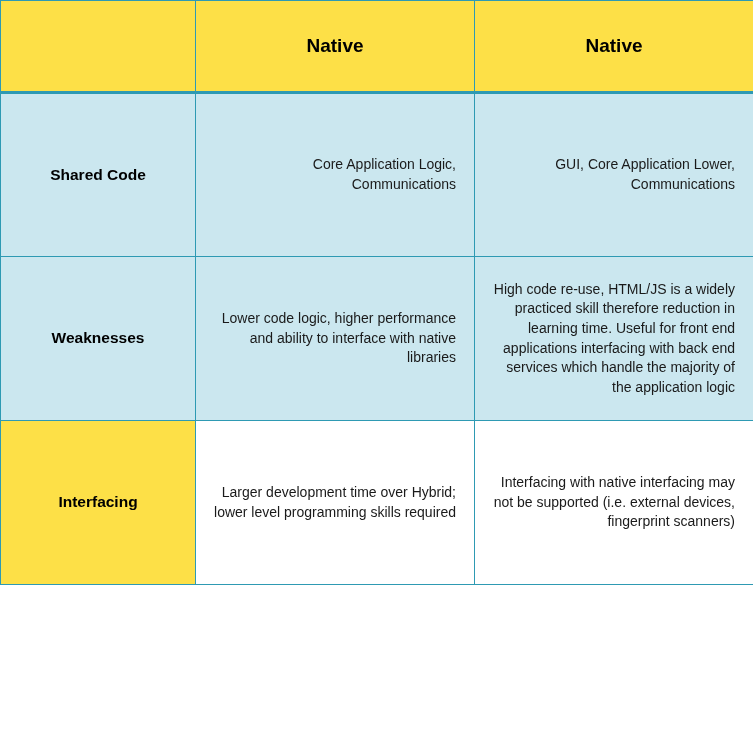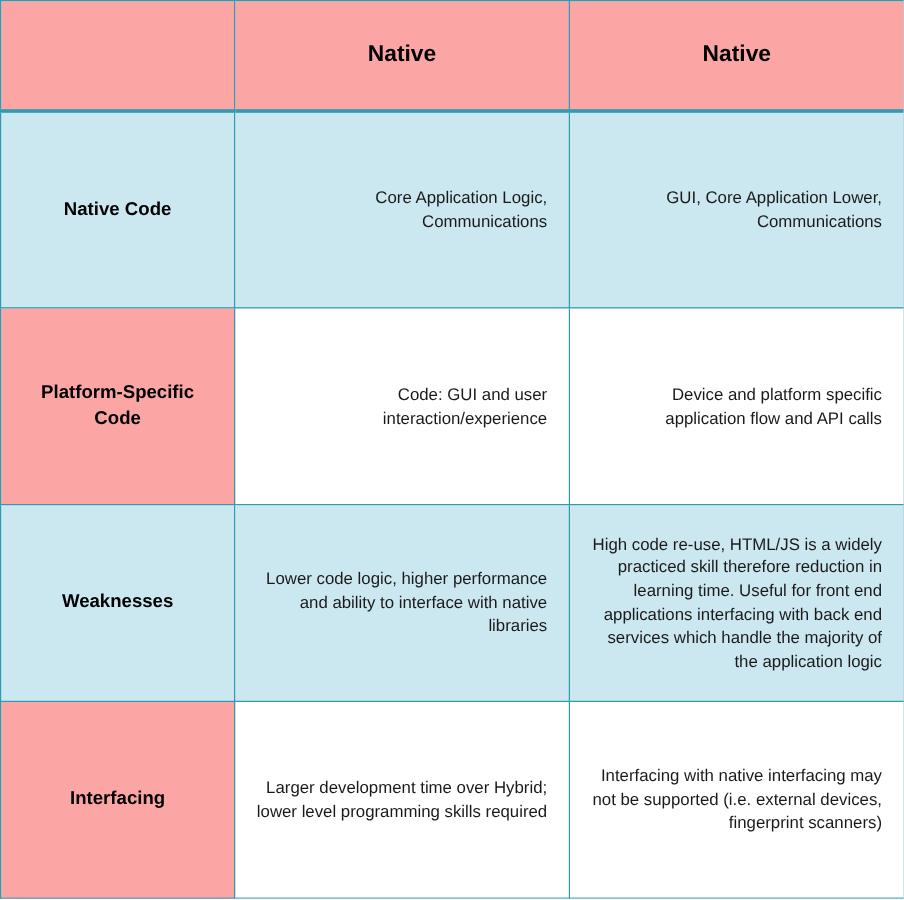--- a/index.html
+++ b/index.html
@@ -15,21 +15,21 @@
     table-layout: fixed;
   }
   col.col-label { width: 195px; }
   col.col-data  { width: 279px; }
   th, td {
     border: 1px solid #2e9ab3;
     padding: 0;
     vertical-align: middle;
   }
   th {
-    background: #fca5a5;
+    background: #fde047;
     font-weight: bold;
     text-align: center;
     font-size: 19px;
     height: 90px;
   }
   th.corner {
     border-top: 1px solid #2e9ab3;
     border-left: 1px solid #2e9ab3;
   }
   tr.header-row th {
@@ -66,28 +66,23 @@
     <col class="col-data">
     <col class="col-data">
   </colgroup>
   <tbody>
       <tr class="header-row">
     <th class="corner"></th>
     <th>Native</th>
     <th>Native</th>
   </tr>
   <tr class="body-row alt">
-    <th class="rowlabel">Native Code</th>
+    <th class="rowlabel">Shared Code</th>
     <td class="cell">Core Application Logic, Communications</td>
     <td class="cell">GUI, Core Application Lower, Communications</td>
-  </tr>
-  <tr class="body-row">
-    <th class="rowlabel">Platform-Specific Code</th>
-    <td class="cell">Code: GUI and user interaction/experience</td>
-    <td class="cell">Device and platform specific application flow and API calls</td>
   </tr>
   <tr class="body-row alt">
     <th class="rowlabel">Weaknesses</th>
     <td class="cell">Lower code logic, higher performance and ability to interface with native libraries</td>
     <td class="cell">High code re-use, HTML/JS is a widely practiced skill therefore reduction in learning time. Useful for front end applications interfacing with back end services which handle the majority of the application logic</td>
   </tr>
   <tr class="body-row">
     <th class="rowlabel">Interfacing</th>
     <td class="cell">Larger development time over Hybrid; lower level programming skills required</td>
     <td class="cell">Interfacing with native interfacing may not be supported (i.e. external devices, fingerprint scanners)</td>

